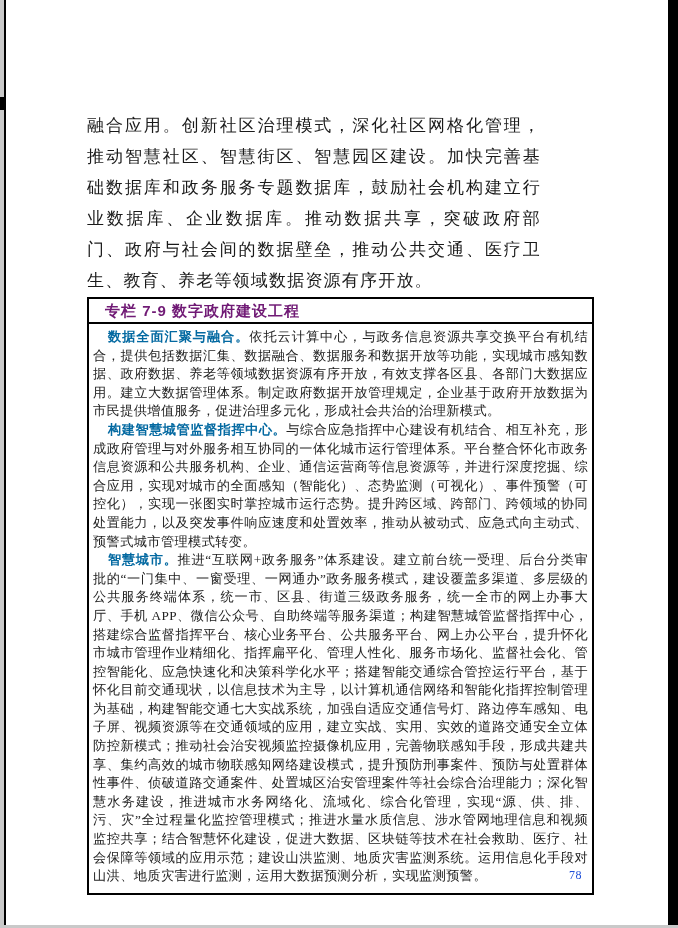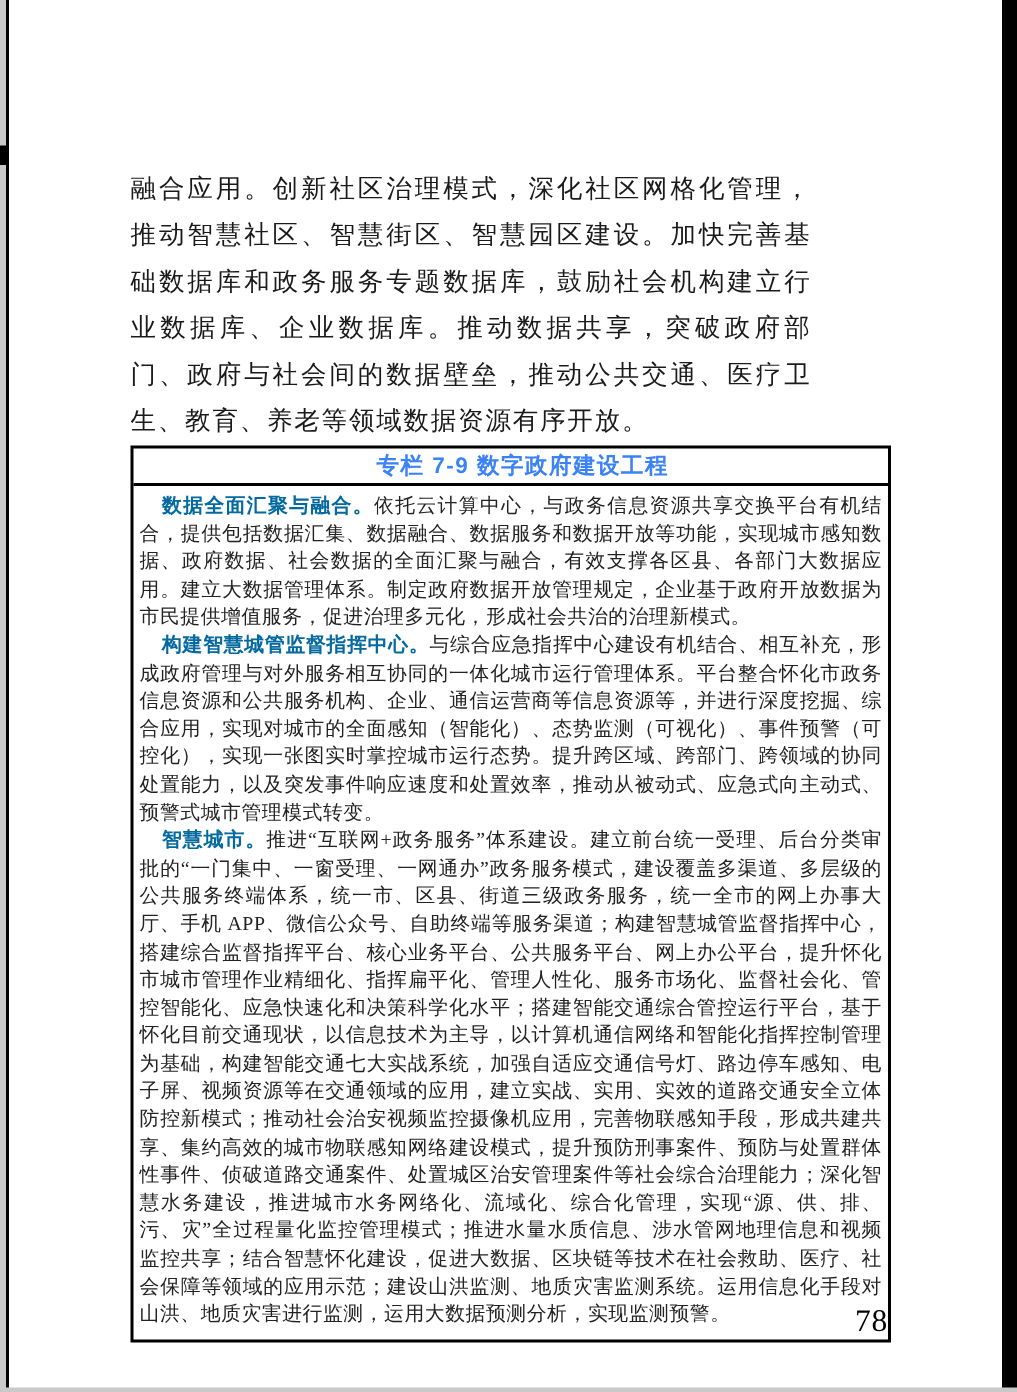--- a/index.html
+++ b/index.html
@@ -36,51 +36,51 @@
       text-align: justify;
       color: #1a1a1a;
     }
     .column-box {
       border: 2px solid #000000;
       width: 507px;
       background: #ffffff;
     }
     .column-box-header {
       border-bottom: 2px solid #000000;
-      text-align: center;
+      text-align: left;
       font-family: "Liberation Sans", "DejaVu Sans", sans-serif;
       font-weight: bold;
       font-size: 15px;
       line-height: 21px;
       padding: 1px 0 1px 16px;
       letter-spacing: 1px;
-      color: #3b82f6;
+      color: #701a75;
     }
     .column-box-body {
       padding: 4px 4px 7px 4px;
       font-size: 13.2px;
       line-height: 18.6px;
       letter-spacing: 0.4px;
       text-align: justify;
       color: #222222;
     }
     .box-para {
       margin: 0;
       text-indent: 15px;
     }
     .lead {
       font-family: "Liberation Sans", "DejaVu Sans", sans-serif;
       font-weight: bold;
       color: #0369a1;
     }
     .page-number {
       position: absolute;
-      right: 86px; top: 868px;
-      font-size: 21px;
-      color: #000000;
+      right: 96px; top: 868px;
+      font-size: 12px;
+      color: #1d4ed8;
       letter-spacing: 0.5px;
     }
   </style>
 </head>
 <body>
 
 <div class="page">
 
   <div class="edge-left-gray"></div>
   <div class="edge-left-line"></div>
@@ -89,21 +89,21 @@
   <div class="edge-left-mark"></div>
 
   <div class="content">
 
     <p class="intro">融合应用。创新社区治理模式，深化社区网格化管理，推动智慧社区、智慧街区、智慧园区建设。加快完善基础数据库和政务服务专题数据库，鼓励社会机构建立行业数据库、企业数据库。推动数据共享，突破政府部门、政府与社会间的数据壁垒，推动公共交通、医疗卫生、教育、养老等领域数据资源有序开放。</p>
 
     <div class="column-box">
       <div class="column-box-header">专栏 7-9 数字政府建设工程</div>
 
       <div class="column-box-body">
-        <p class="box-para"><span class="lead">数据全面汇聚与融合。</span><span>依托云计算中心，与政务信息资源共享交换平台有机结合，提供包括数据汇集、数据融合、数据服务和数据开放等功能，实现城市感知数据、政府数据、社会数据的全面汇聚与融合，有效支撑各区县、各部门大数据应用。建立大数据管理体系。制定政府数据开放管理规定，企业基于政府开放数据为市民提供增值服务，促进治理多元化，形成社会共治的治理新模式。</span></p>
+        <p class="box-para"><span class="lead">数据全面汇聚与融合。</span><span>依托云计算中心，与政务信息资源共享交换平台有机结合，提供包括数据汇集、数据融合、数据服务和数据开放等功能，实现城市感知数据、政府数据、养老等领域数据资源有序开放，有效支撑各区县、各部门大数据应用。建立大数据管理体系。制定政府数据开放管理规定，企业基于政府开放数据为市民提供增值服务，促进治理多元化，形成社会共治的治理新模式。</span></p>
 
         <p class="box-para"><span class="lead">构建智慧城管监督指挥中心。</span><span>与综合应急指挥中心建设有机结合、相互补充，形成政府管理与对外服务相互协同的一体化城市运行管理体系。平台整合怀化市政务信息资源和公共服务机构、企业、通信运营商等信息资源等，并进行深度挖掘、综合应用，实现对城市的全面感知（智能化）、态势监测（可视化）、事件预警（可控化），实现一张图实时掌控城市运行态势。提升跨区域、跨部门、跨领域的协同处置能力，以及突发事件响应速度和处置效率，推动从被动式、应急式向主动式、预警式城市管理模式转变。</span></p>
 
         <p class="box-para"><span class="lead">智慧城市。</span><span>推进“互联网+政务服务”体系建设。建立前台统一受理、后台分类审批的“一门集中、一窗受理、一网通办”政务服务模式，建设覆盖多渠道、多层级的公共服务终端体系，统一市、区县、街道三级政务服务，统一全市的网上办事大厅、手机 APP、微信公众号、自助终端等服务渠道；构建智慧城管监督指挥中心，搭建综合监督指挥平台、核心业务平台、公共服务平台、网上办公平台，提升怀化市城市管理作业精细化、指挥扁平化、管理人性化、服务市场化、监督社会化、管控智能化、应急快速化和决策科学化水平；搭建智能交通综合管控运行平台，基于怀化目前交通现状，以信息技术为主导，以计算机通信网络和智能化指挥控制管理为基础，构建智能交通七大实战系统，加强自适应交通信号灯、路边停车感知、电子屏、视频资源等在交通领域的应用，建立实战、实用、实效的道路交通安全立体防控新模式；推动社会治安视频监控摄像机应用，完善物联感知手段，形成共建共享、集约高效的城市物联感知网络建设模式，提升预防刑事案件、预防与处置群体性事件、侦破道路交通案件、处置城区治安管理案件等社会综合治理能力；深化智慧水务建设，推进城市水务网络化、流域化、综合化管理，实现“源、供、排、污、灾”全过程量化监控管理模式；推进水量水质信息、涉水管网地理信息和视频监控共享；结合智慧怀化建设，促进大数据、区块链等技术在社会救助、医疗、社会保障等领域的应用示范；建设山洪监测、地质灾害监测系统。运用信息化手段对山洪、地质灾害进行监测，运用大数据预测分析，实现监测预警。</span></p>
       </div>
     </div>
   </div>
 
   <div class="page-number">78</div>
 

